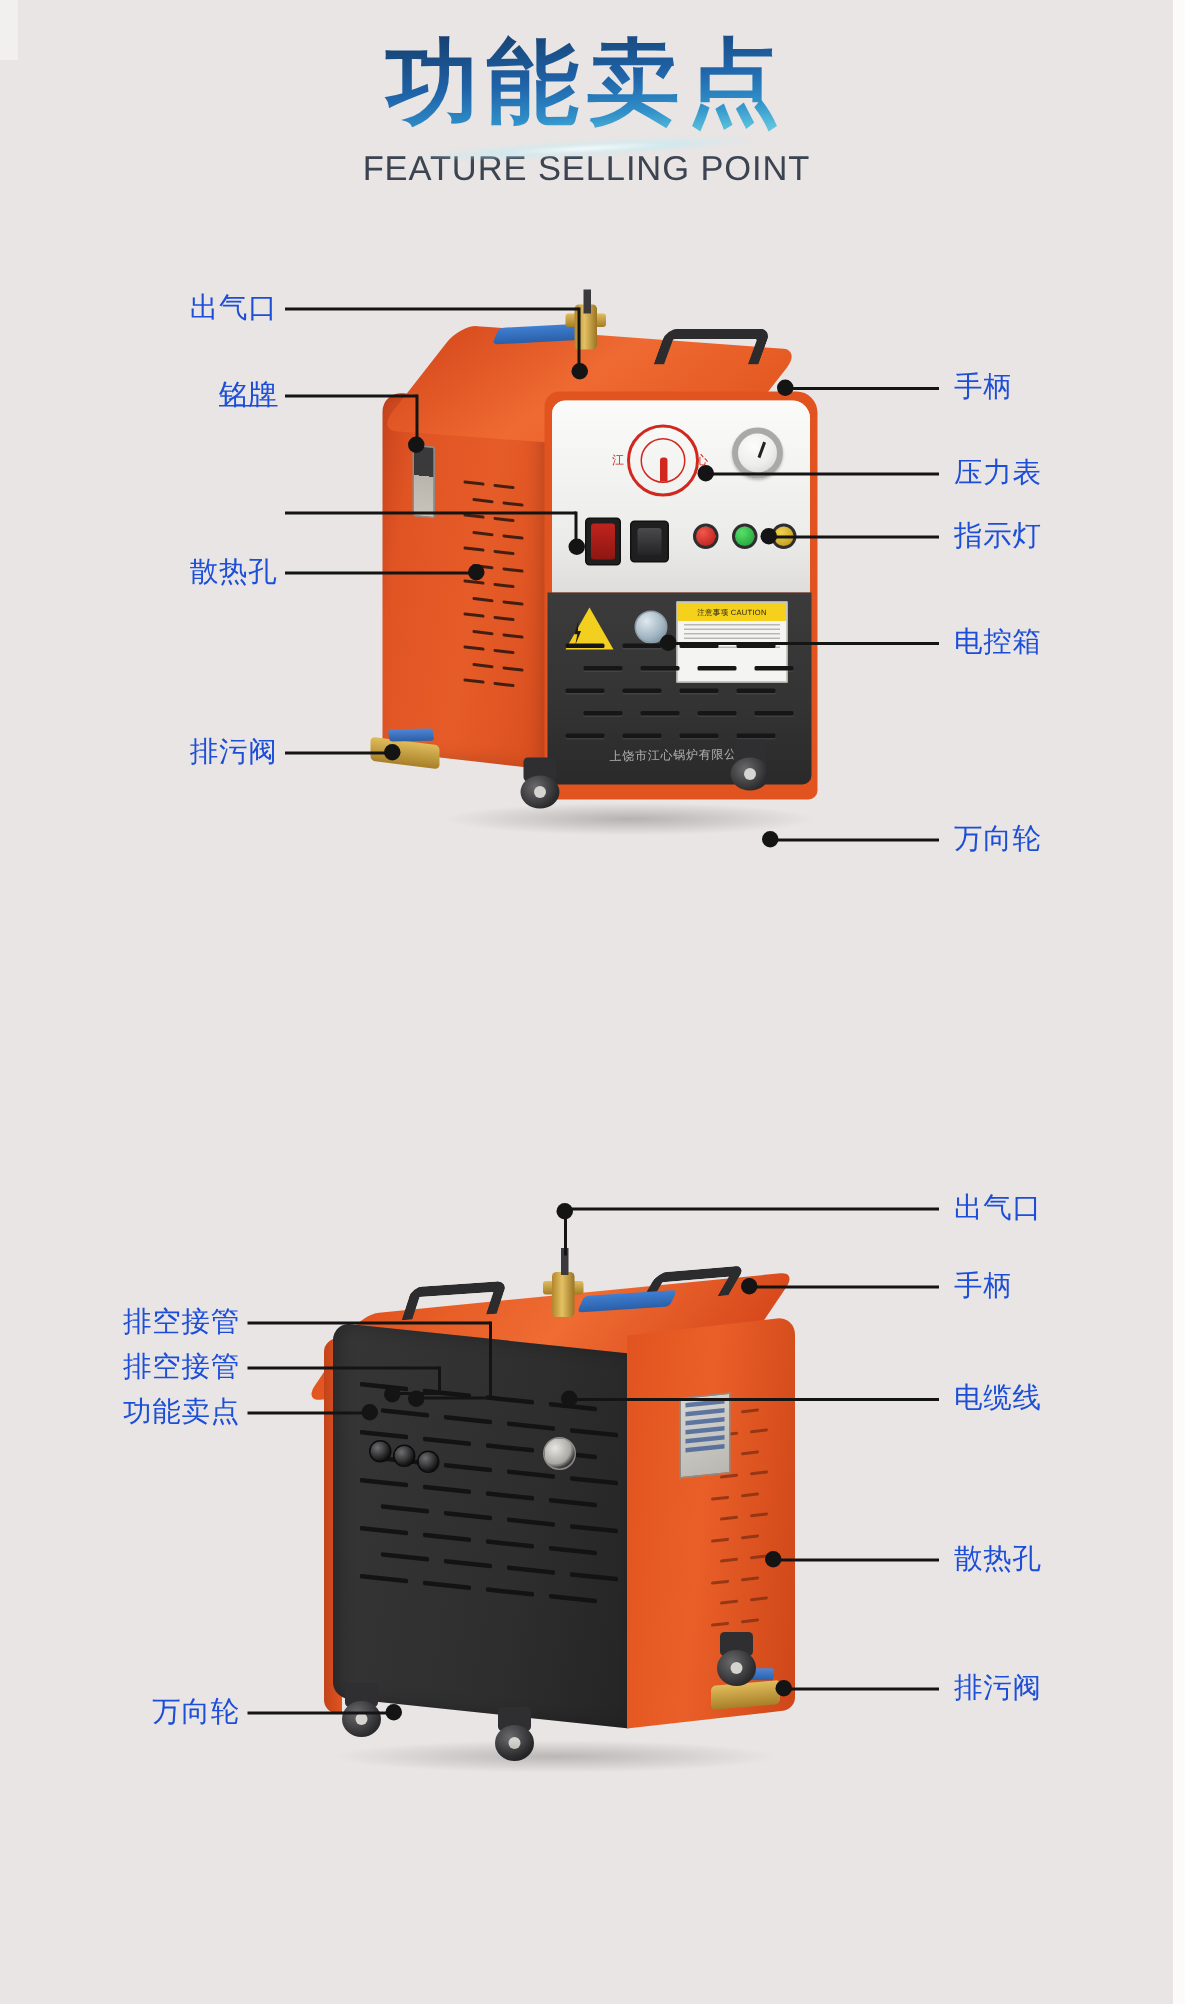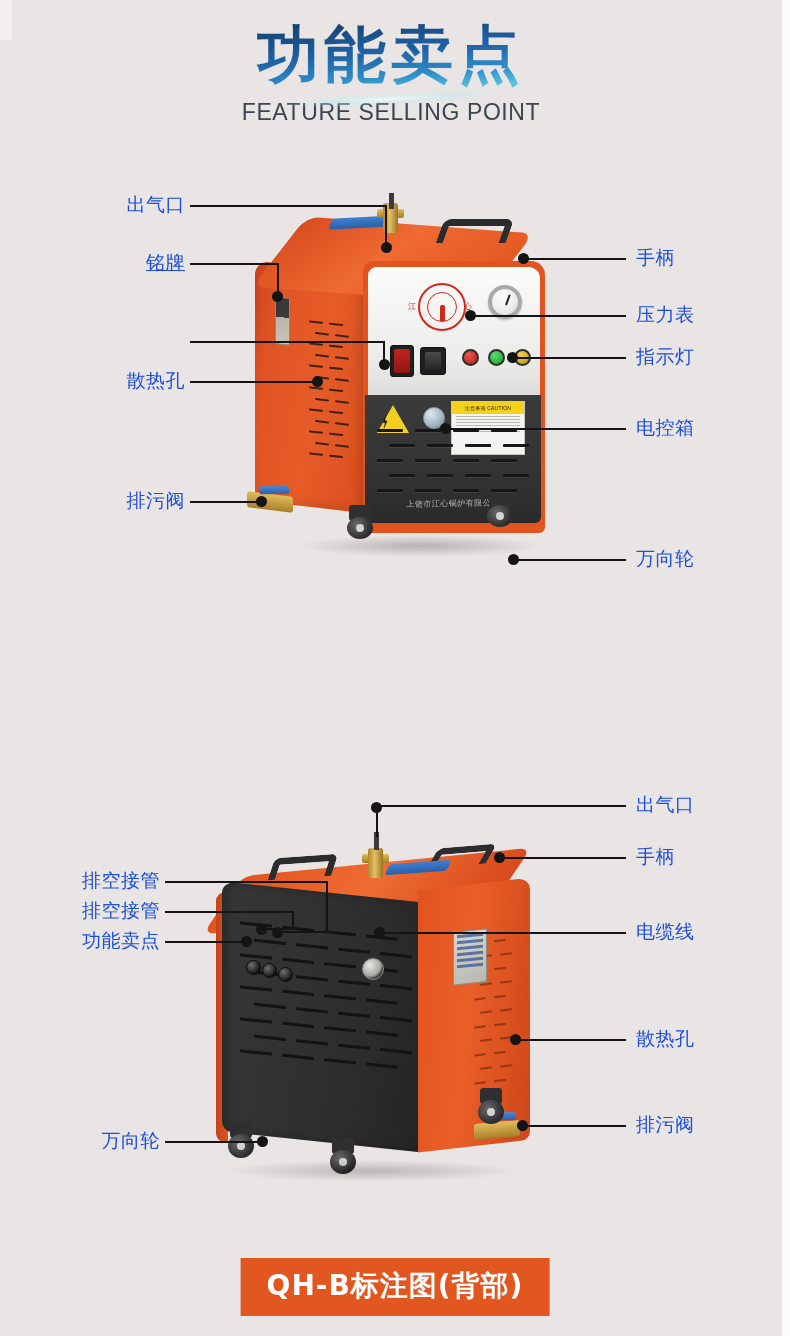--- a/index.html
+++ b/index.html
@@ -564,14 +564,13 @@
 
     <div class="dot" style="left:510px;top:264px;"></div>
     <div class="lead" style="left:515px;top:269px;width:111px;"></div>
     <div class="lab r" style="left:636px;top:256px;">散热孔</div>
 
     <div class="dot" style="left:517px;top:350px;"></div>
     <div class="lead" style="left:522px;top:355px;width:104px;"></div>
     <div class="lab r" style="left:636px;top:342px;">排污阀</div>
   </div>
 
-  <div class="caption" id="cap2">QH-B标注图(背部)</div>
 </div>
 
 </body></html>

